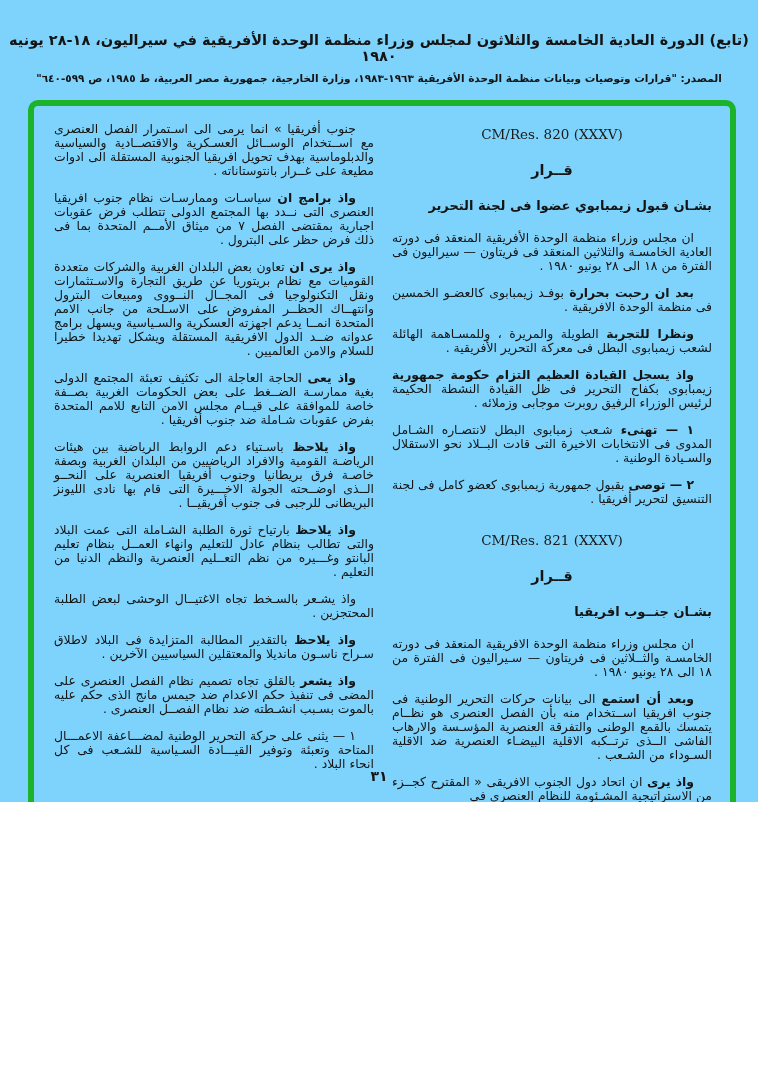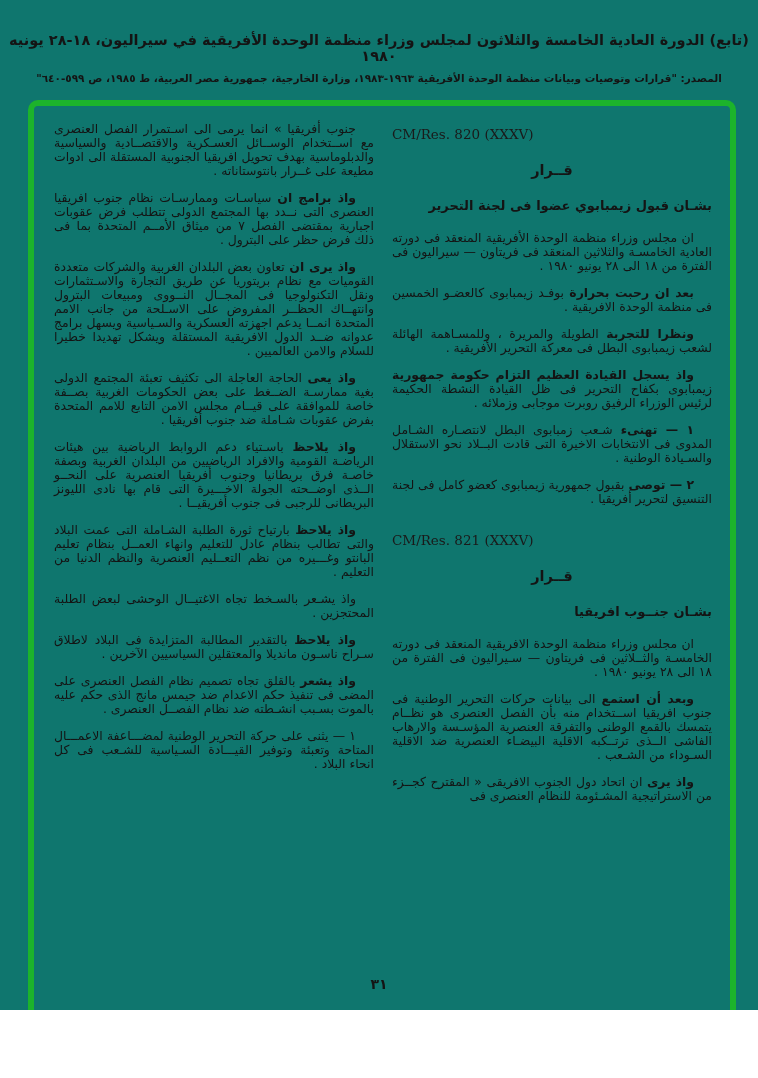--- a/index.html
+++ b/index.html
@@ -1,19 +1,19 @@
 <!DOCTYPE html>
 <html lang="ar"><head>
 <meta charset="utf-8">
 <style>
   html, body { margin: 0; padding: 0; background: #ffffff; }
   .page {
     position: relative;
-    width: 758px; height: 1010px;
-    background: #0f766e;
+    width: 758px; height: 802px;
+    background: #7dd3fc;
     font-family: "DejaVu Sans", sans-serif;
     color: #141414;
     overflow: hidden;
   }
   .page-header {
     position: absolute; top: 32px; left: 0; right: 0;
     text-align: center; direction: rtl;
   }
   .header-line1 { font-size: 14.5px; font-weight: bold; letter-spacing: 0; }
   .header-line2 { font-size: 10.5px; font-weight: bold; margin-top: 8px; }
@@ -27,21 +27,21 @@
   }
   .columns {
     direction: rtl;
     display: flex;
     gap: 18px;
     padding: 16px 18px 0 20px;
   }
   .col { flex: 1; min-width: 0; }
   .ref {
     direction: ltr;
-    text-align: left;
+    text-align: center;
     font-family: "DejaVu Serif", serif;
     font-size: 13.5px;
     color: #1a1a1a;
     margin: 4px 0 20px;
   }
   .ref2 { margin-top: 26px; }
   .title {
     text-align: center; font-weight: bold;
     font-size: 14.5px; margin: 0 0 20px;
   }

